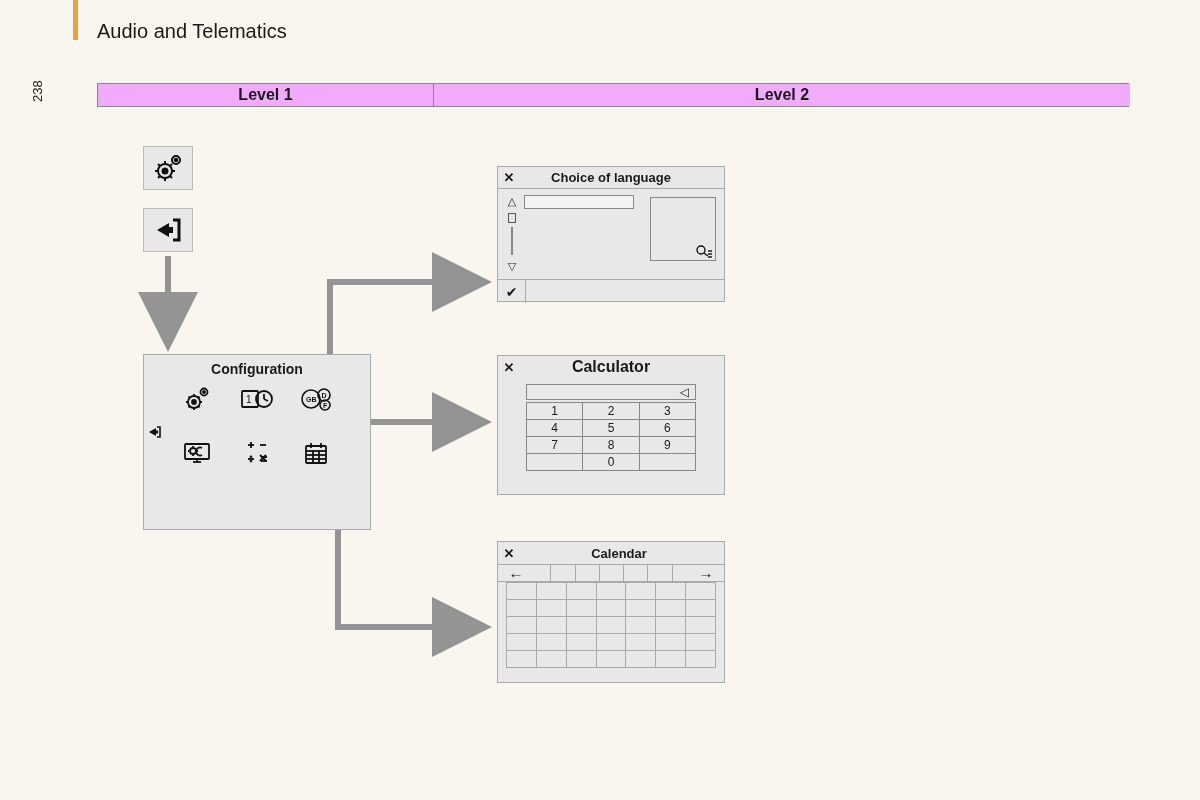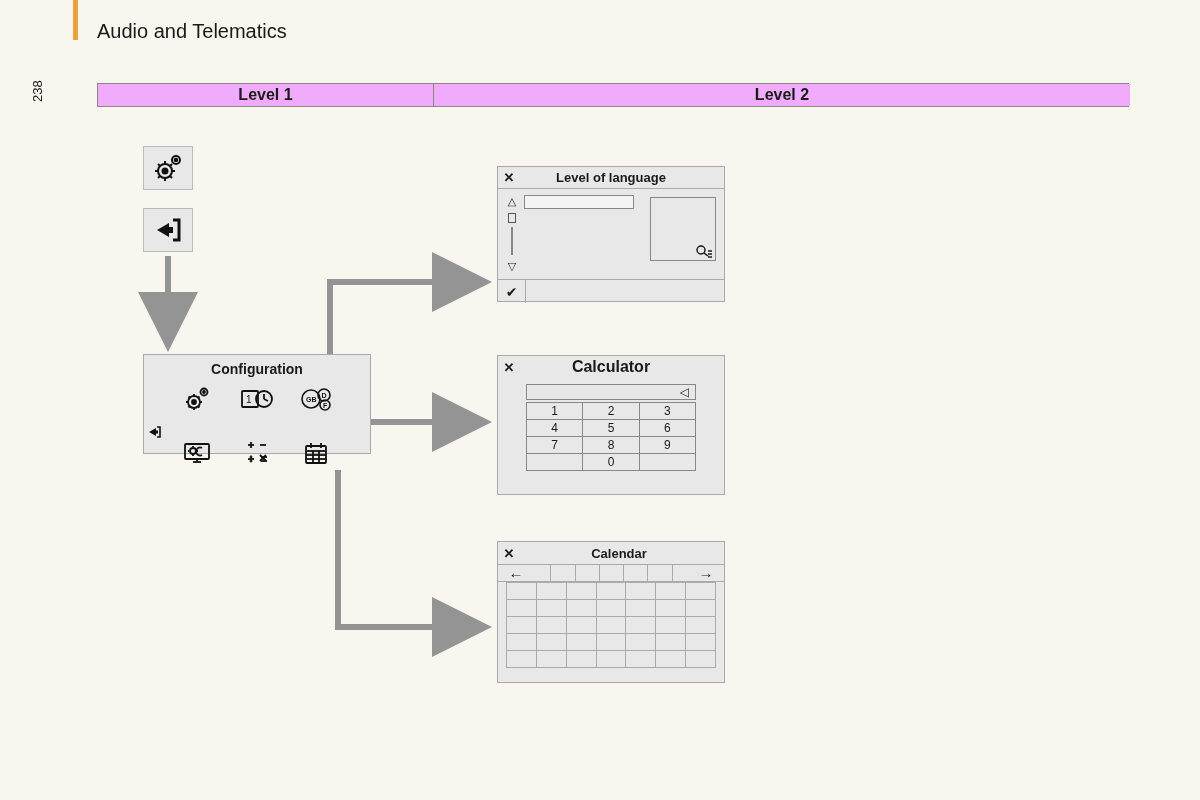--- a/index.html
+++ b/index.html
@@ -71,21 +71,21 @@
 .panel {
   position: absolute;
   background: #e8e8e8;
   border: 1px solid #aaa;
 }
 
 .config-panel {
   left: 143px;
   top: 354px;
   width: 228px;
-  height: 100px;
+  height: 176px;
 }
 .config-title {
   text-align: center;
   font-size: 14px;
   font-weight: bold;
   padding: 6px 0 4px 0;
 }
 .config-grid {
   display: grid;
   grid-template-columns: 1fr 1fr 1fr;
@@ -307,21 +307,21 @@
             <line x1="18" y1="12" x2="18" y2="24"></line>
           </g>
         </svg>
     </div>
   </div>
 </div>
 
 <div class="panel lang-panel">
   <div class="lang-header">
     <div class="lang-x">✕</div>
-    <div class="lang-title">Level of language</div>
+    <div class="lang-title">Choice of language</div>
   </div>
   <div class="lang-body">
     <div class="lang-left">
       <span style="font-size:11px;">△</span>
       <span style="width:8px;height:10px;border:1px solid #555;"></span>
       <span style="width:2px;height:28px;background:#888;"></span>
       <span style="font-size:11px;">▽</span>
     </div>
     <div class="lang-mid">
       <div class="lang-listfield"></div>

